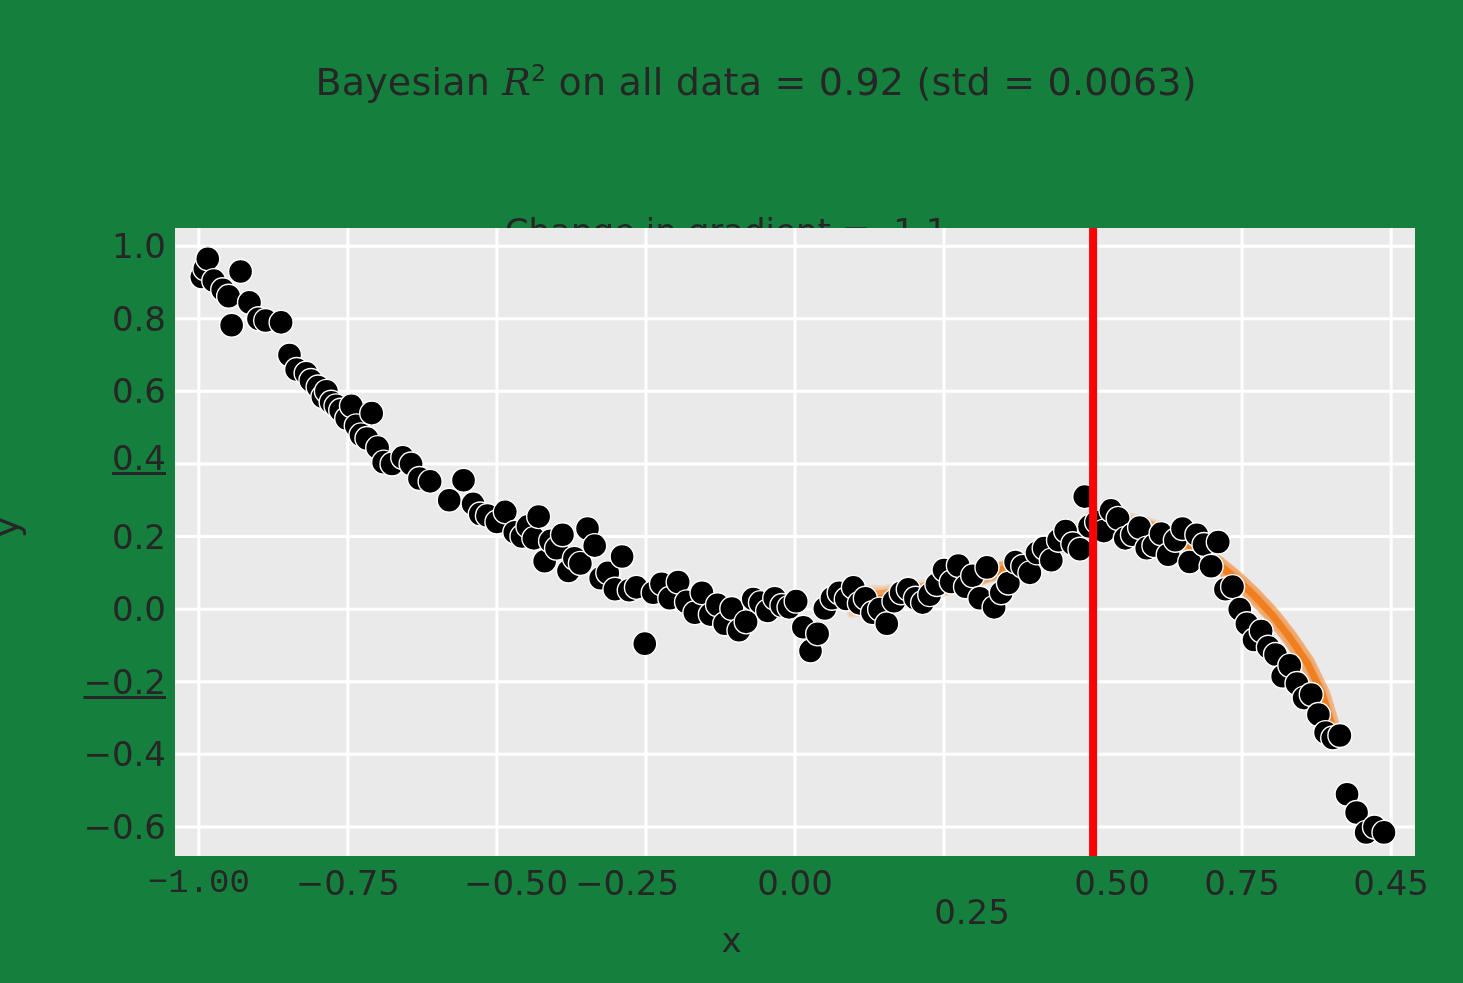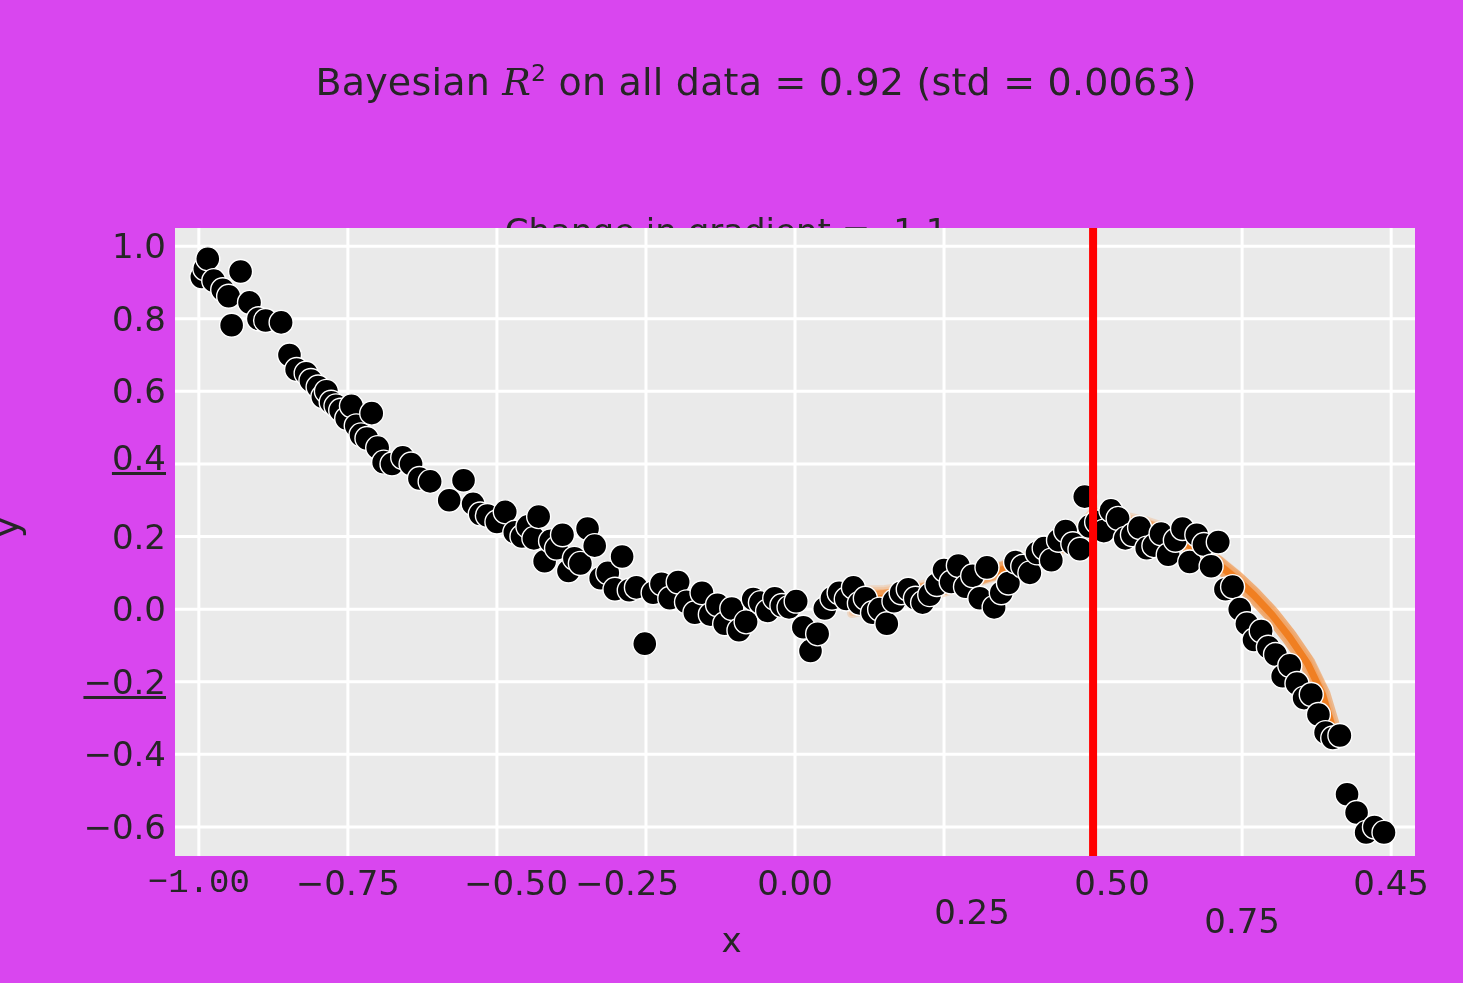--- a/index.html
+++ b/index.html
@@ -11,21 +11,21 @@
     width: 1463px;
     height: 983px;
     font-family: "DejaVu Sans", sans-serif;
     color: #262626;
     overflow: hidden;
   }
   #figure {
     position: relative;
     width: 1463px;
     height: 983px;
-    background: #d946ef;
+    background: #15803d;
   }
 
   
   .fig-title {
     position: absolute;
     left: 0;
     width: 1463px;
     text-align: center;
     color: #262626;
     font-weight: 400;
@@ -343,20 +343,20 @@
       <div class="ytick" style="top: 809.96px;">−0.6</div>
     </div>
   <div id="xtick-layer">
       <div class="xtick" style="left: 198.846px; font-family: Liberation Mono, monospace;">−1.00</div>
       <div class="xtick" style="left: 347.885px;">−0.75</div>
       <div class="xtick" style="left: 516px;">−0.50</div>
       <div class="xtick" style="left: 627px;">−0.25</div>
       <div class="xtick" style="left: 795px;">0.00</div>
       <div class="xtick" style="left: 972px; margin-top: 29px;">0.25</div>
       <div class="xtick" style="left: 1112px;">0.50</div>
-      <div class="xtick" style="left: 1242.12px; margin-top: 38px;">0.75</div>
+      <div class="xtick" style="left: 1242.12px;">0.75</div>
       <div class="xtick" style="left: 1391.15px;">0.45</div>
     </div>
 
   <div id="xlabel">x</div>
   <div id="ylabel">y</div>
 
 </div>
 
 </body></html>

